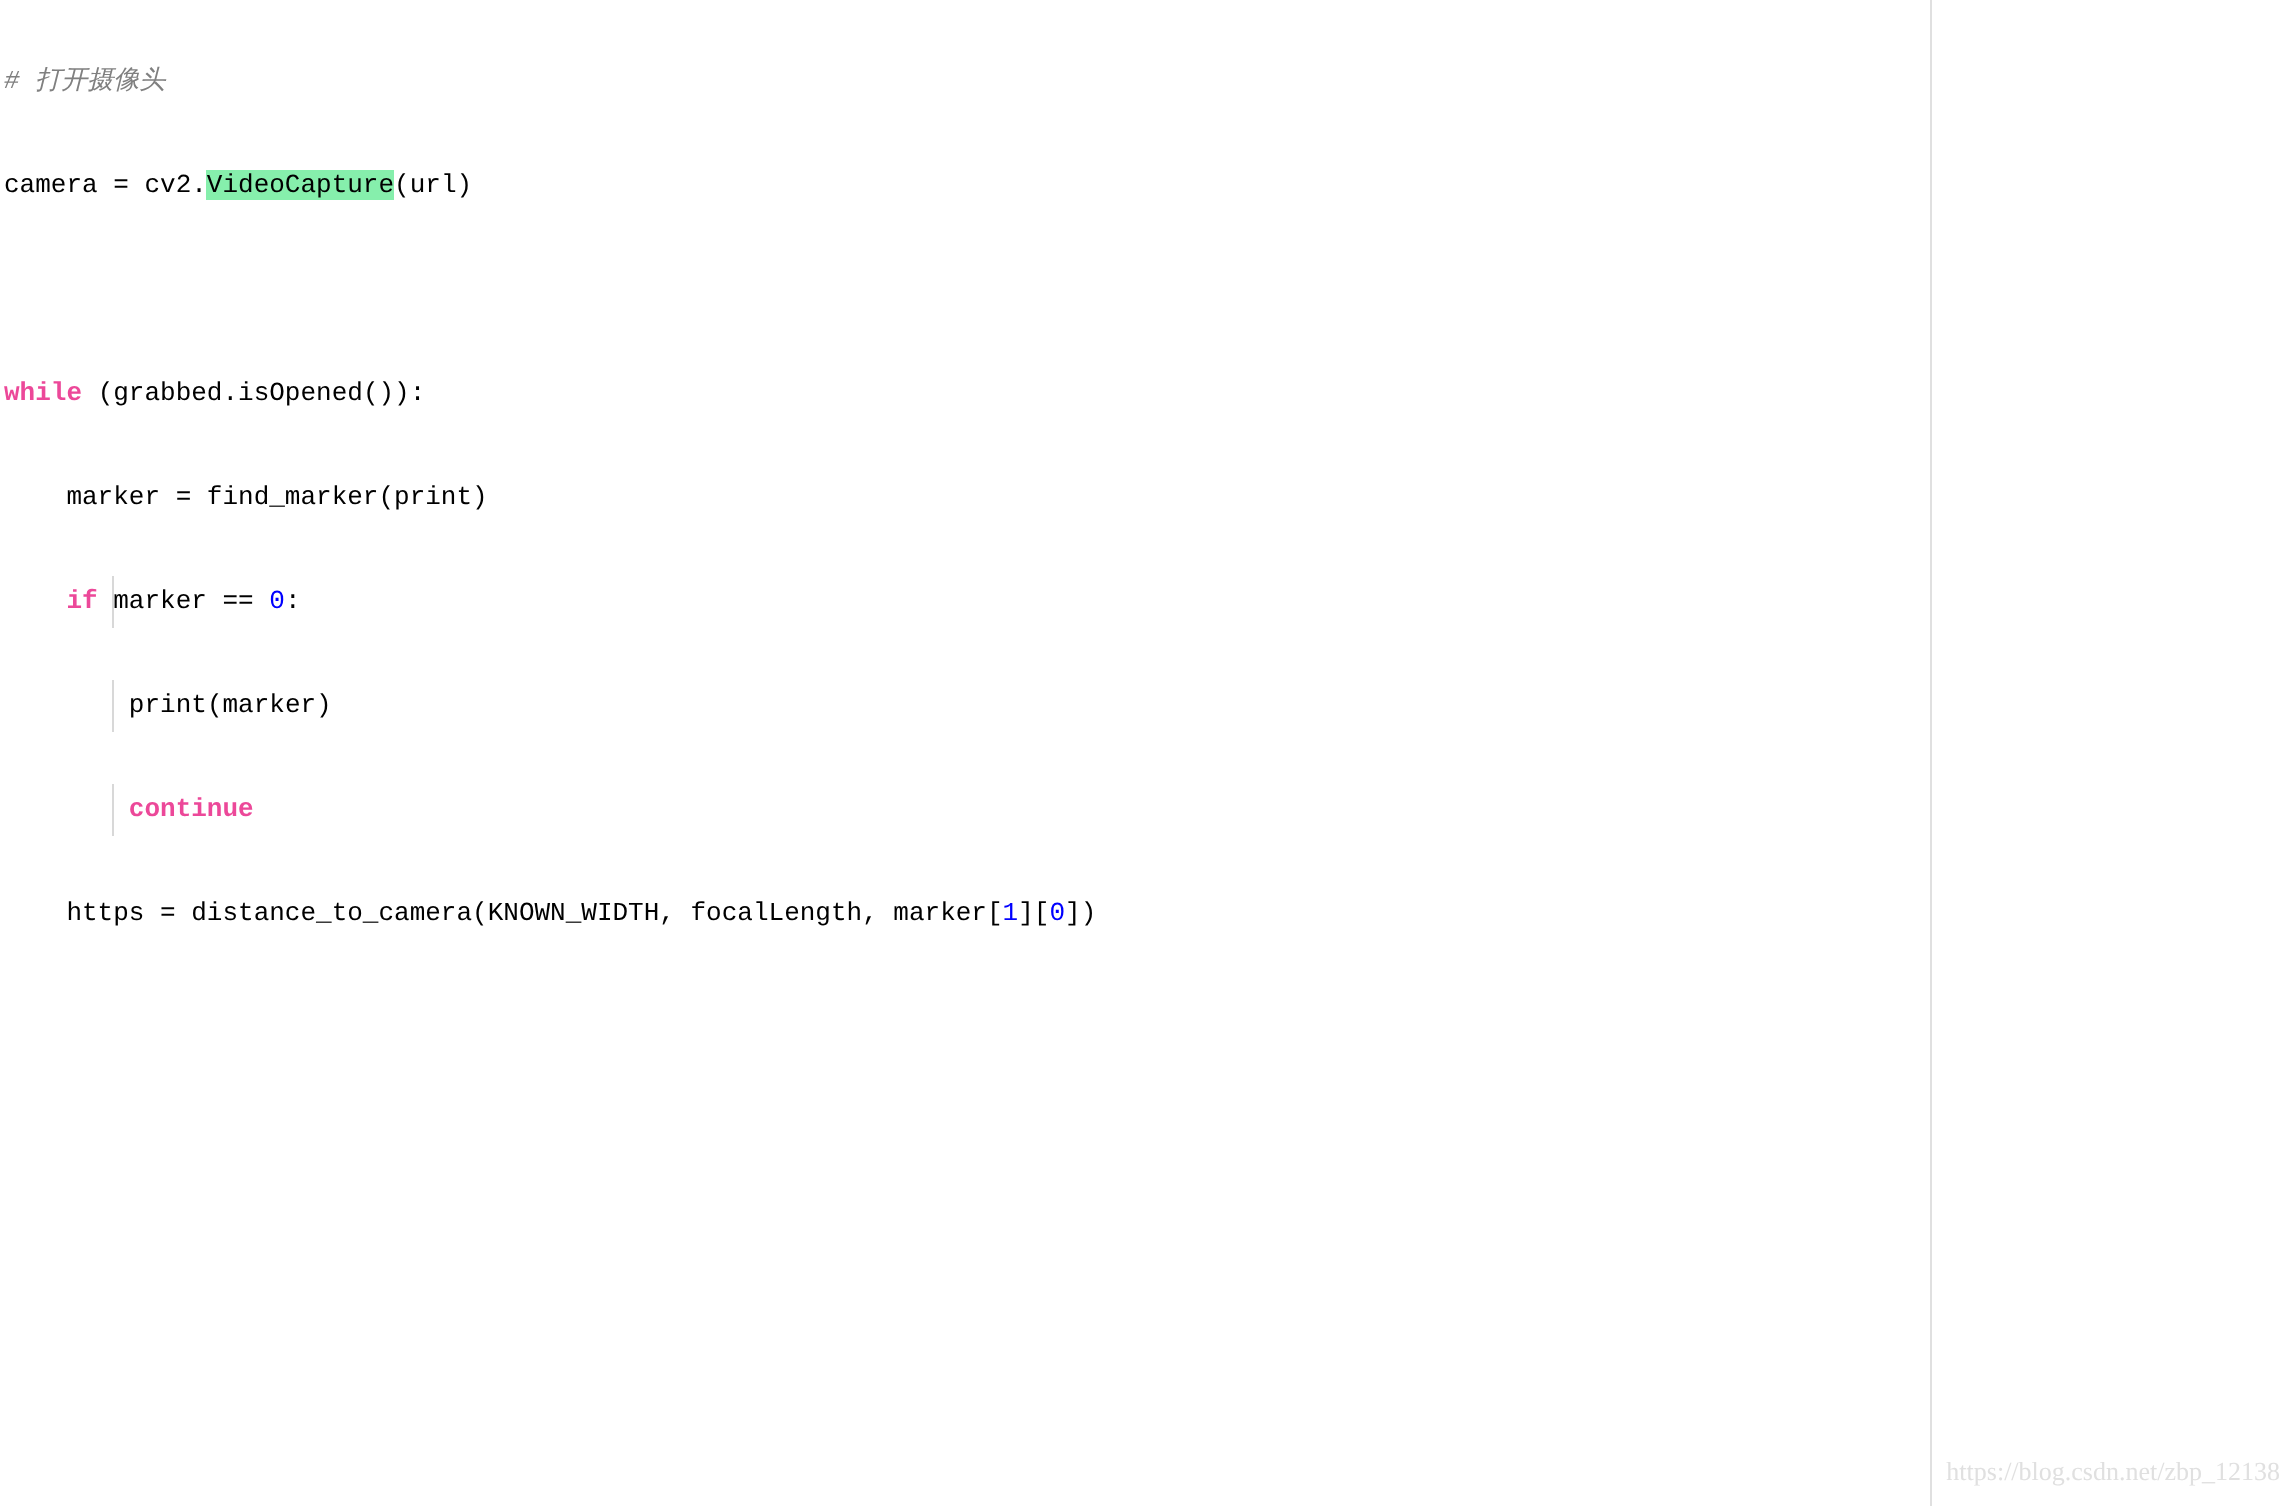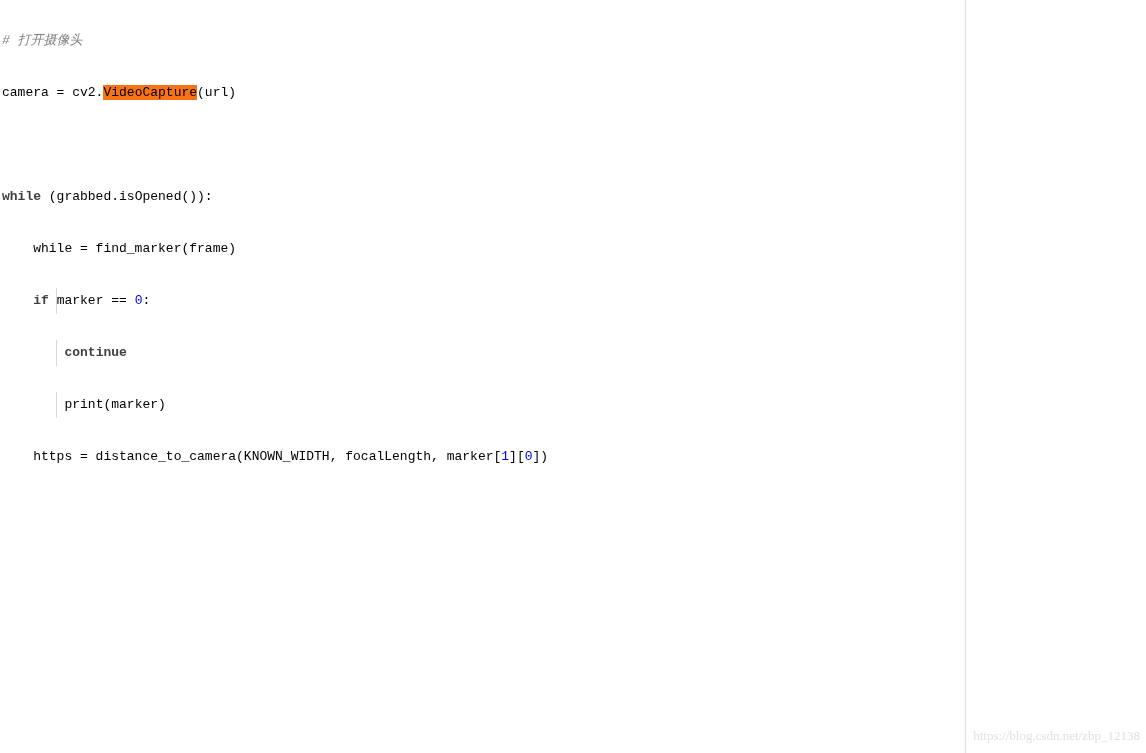--- a/index.html
+++ b/index.html
@@ -20,32 +20,32 @@
     }
     .code-container {
       padding: 2px 0 0 2px;
       white-space: pre;
     }
     .comment {
       color: #808080;
       font-style: italic;
     }
     .keyword {
-      color: #404040;
+      color: #ec4899;
       font-weight: bold;
     }
     .string {
       color: #008080;
       font-weight: bold;
     }
     .number {
       color: #0000FF;
     }
     .hl {
-      background-color: #f97316;
+      background-color: #86efac;
     }
     .dotted-underline {
       text-decoration-style: dashed;
       text-decoration-color: #808080;
     }
     .dotted-underline-green {
       text-decoration: underline;
       text-decoration-style: wavy;
       text-decoration-color: #90C090;
     }
@@ -81,24 +81,24 @@
 </head>
 <body>
 
 <div class="vertical-line"></div>
 
 <div class="code-container">
 <div><span class="comment"># 打开摄像头</span></div>
 <div><span>camera = cv2.</span><span class="hl">VideoCapture</span><span>(url)</span></div>
 <div>&nbsp;</div>
 <div><span class="keyword">while</span><span> (grabbed.</span><span class="dotted-underline">isOpened</span><span>()):</span></div>
-<div><span>    while = find_marker(frame)</span></div>
+<div><span>    marker = find_marker(print)</span></div>
 <div class="gutter-line">    <span class="keyword">if</span><span> marker == </span><span class="number">0</span><span>:</span></div>
+<div class="gutter-line">        <span class="dotted-underline">print</span><span>(marker)</span></div>
 <div class="gutter-line">        <span class="keyword">continue</span></div>
-<div class="gutter-line">        <span class="dotted-underline">print</span><span>(marker)</span></div>
 <div><span>    https = distance_to_camera(KNOWN_WIDTH, focalLength, marker[</span><span class="number">1</span><span>][</span><span class="number">0</span><span>])</span></div>
 <div>&nbsp;</div>
 
 
 
 
 
 
 
 

